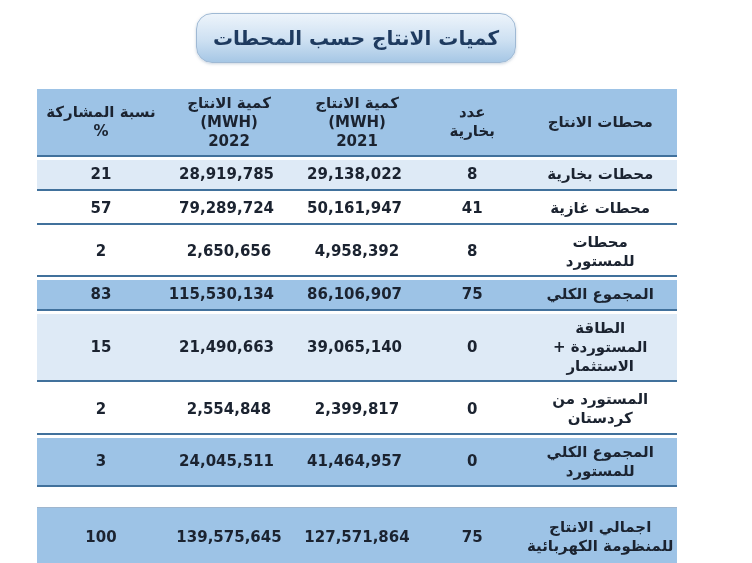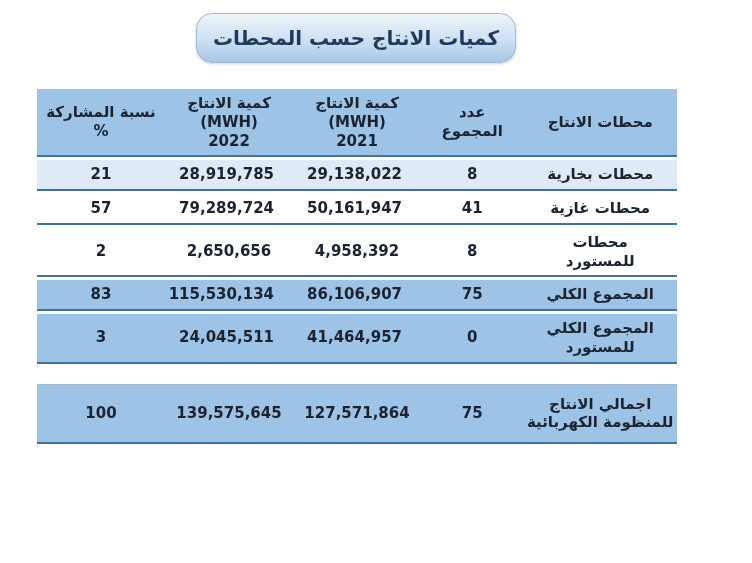--- a/index.html
+++ b/index.html
@@ -45,21 +45,21 @@
       <col style="width:24%">
         <col style="width:16%">
         <col style="width:20%">
         <col style="width:20%">
         <col style="width:20%">
     </colgroup>
     <thead>
       <tr>
         <th>محطات الانتاج</th>
         <th>عدد
-المجموع</th>
+بخارية</th>
         <th>كمية الانتاج
 (MWH)
 2021</th>
         <th>كمية الانتاج
 (MWH)
 2022</th>
         <th>نسبة المشاركة
 %</th>
       </tr>
     </thead>
@@ -85,20 +85,34 @@
         <td>2,650,656</td>
         <td>2</td>
       </tr>
       <tr class="row-total">
         <td class="c-station">المجموع الكلي</td>
         <td>75</td>
         <td>86,106,907</td>
         <td>115,530,134</td>
         <td>83</td>
       </tr>
+      <tr class="row-light">
+        <td class="c-station">الطاقة المستوردة + الاستثمار</td>
+        <td>0</td>
+        <td>39,065,140</td>
+        <td>21,490,663</td>
+        <td>15</td>
+      </tr>
+      <tr class="row-white">
+        <td class="c-station">المستورد من كردستان</td>
+        <td>0</td>
+        <td>2,399,817</td>
+        <td>2,554,848</td>
+        <td>2</td>
+      </tr>
       <tr class="row-total">
         <td class="c-station">المجموع الكلي للمستورد</td>
         <td>0</td>
         <td>41,464,957</td>
         <td>24,045,511</td>
         <td>3</td>
       </tr>
     </tbody>
   </table>
 

